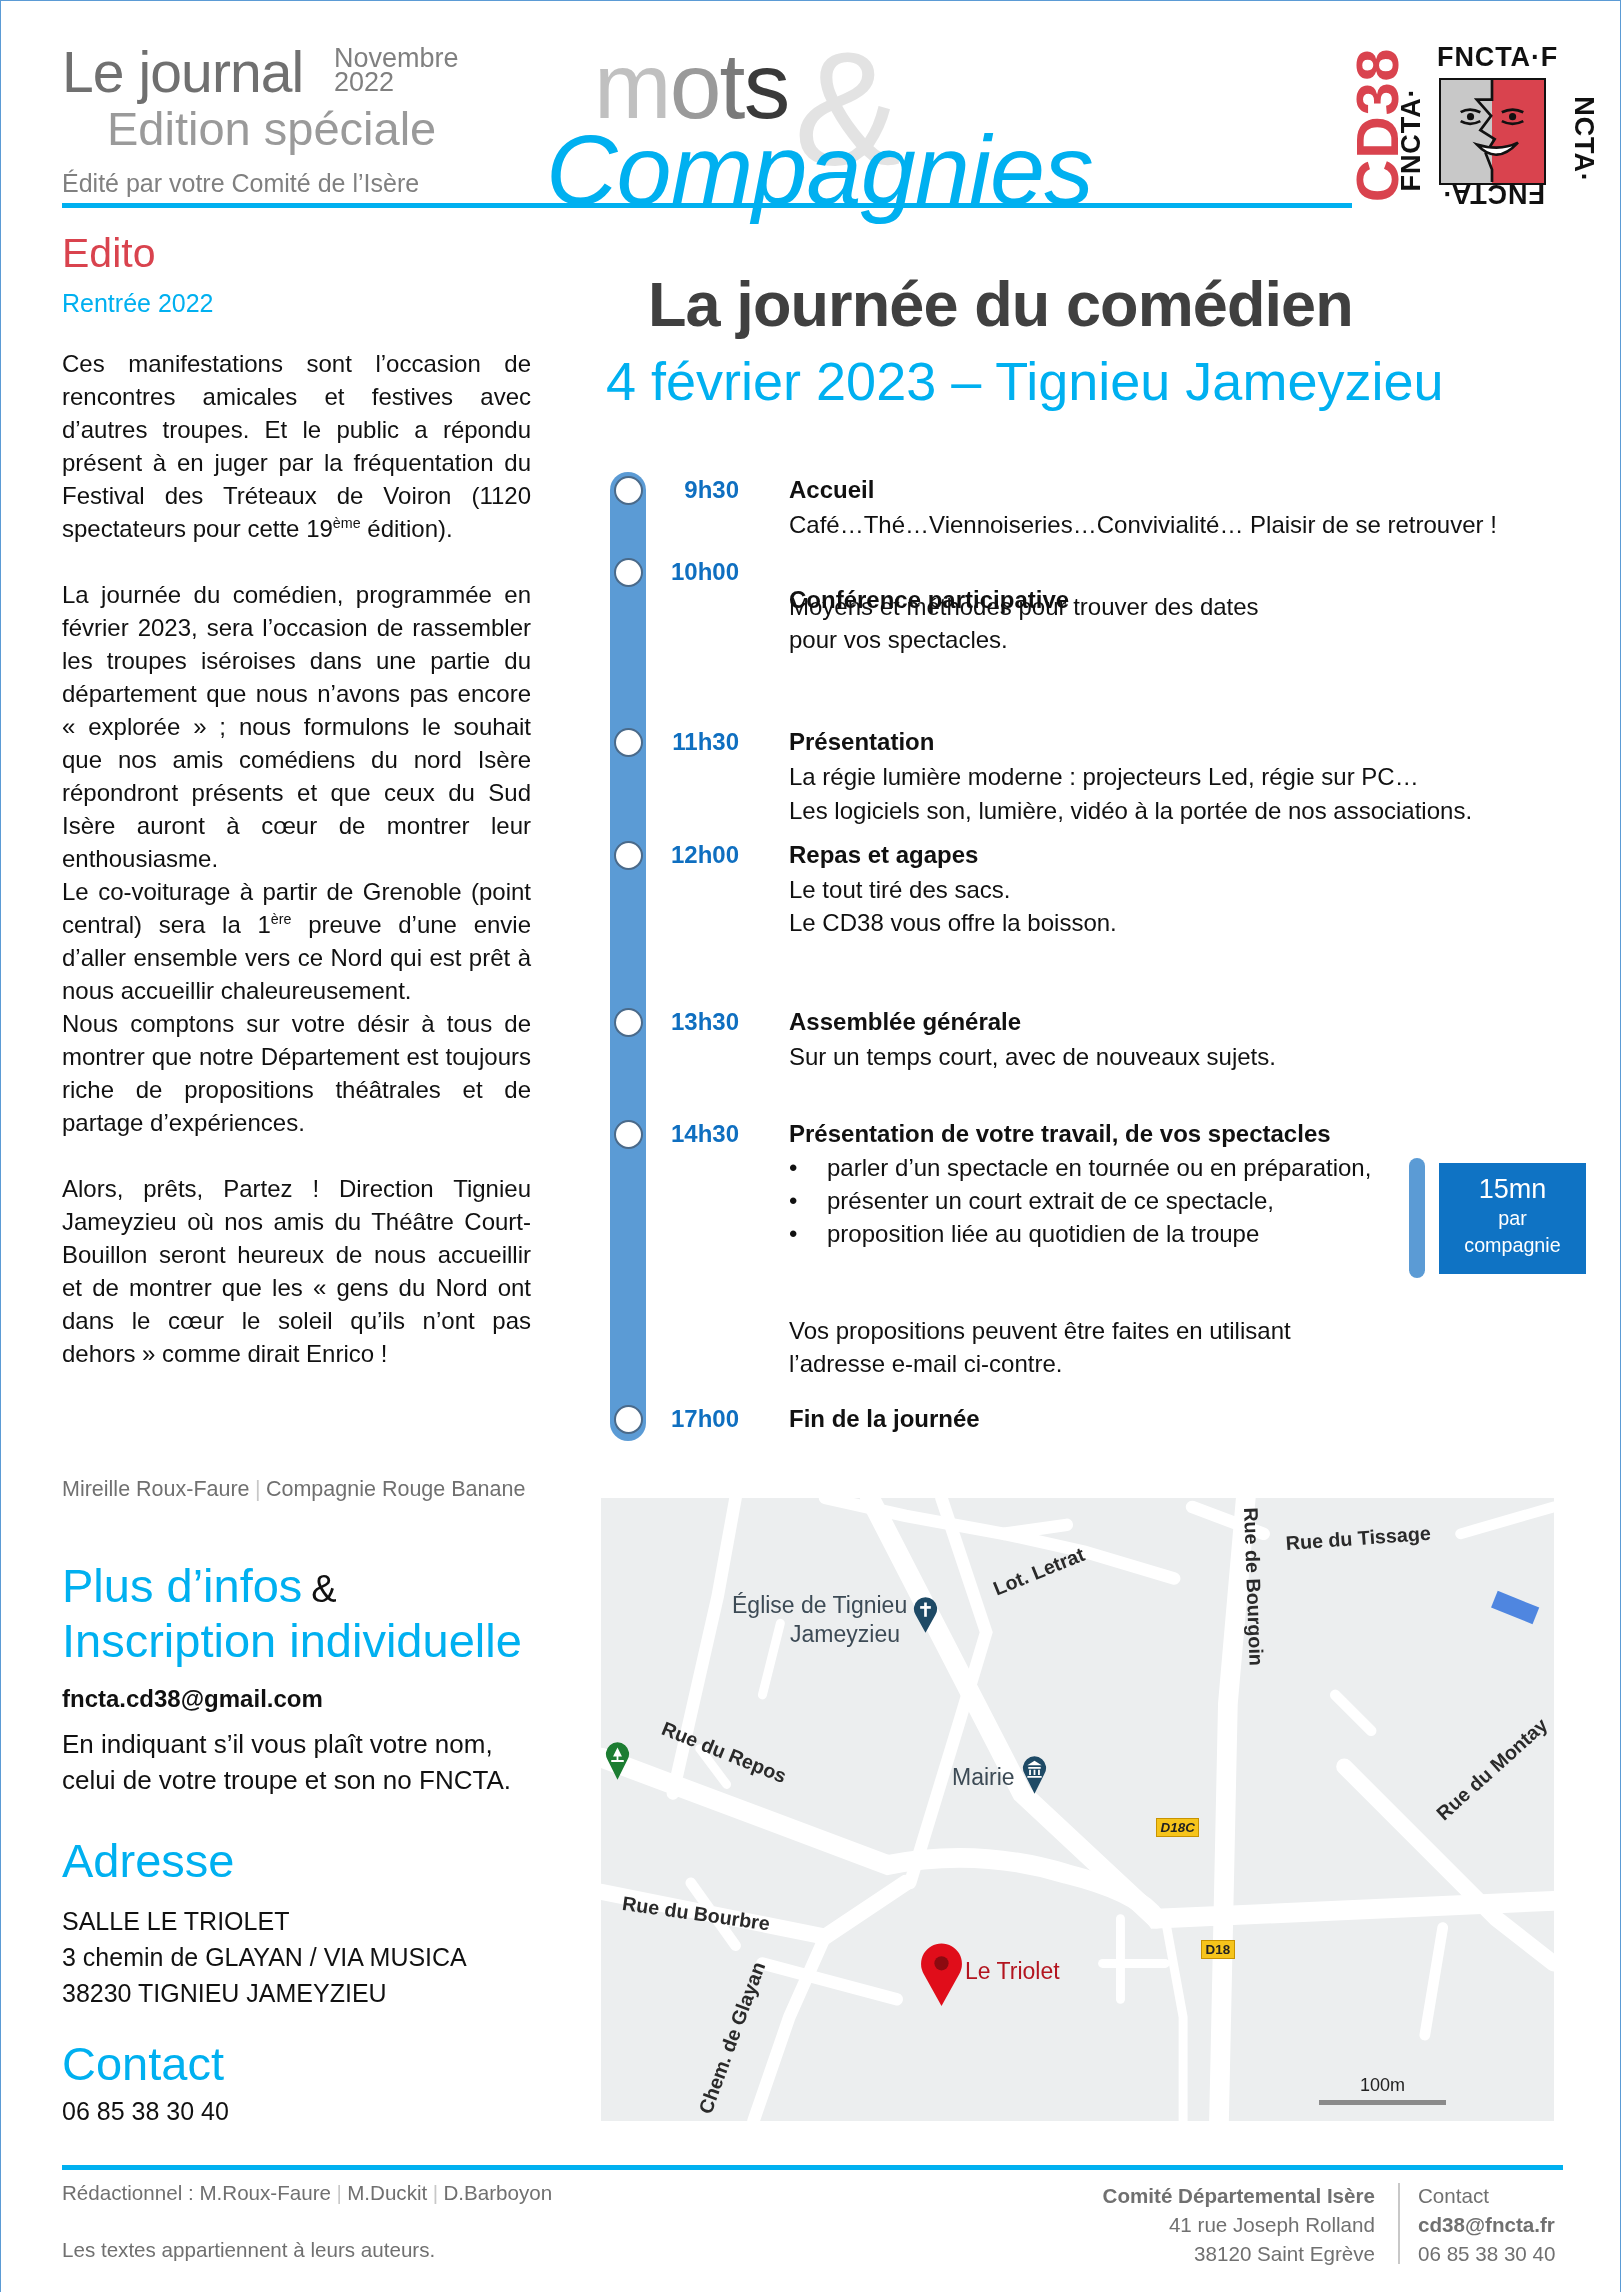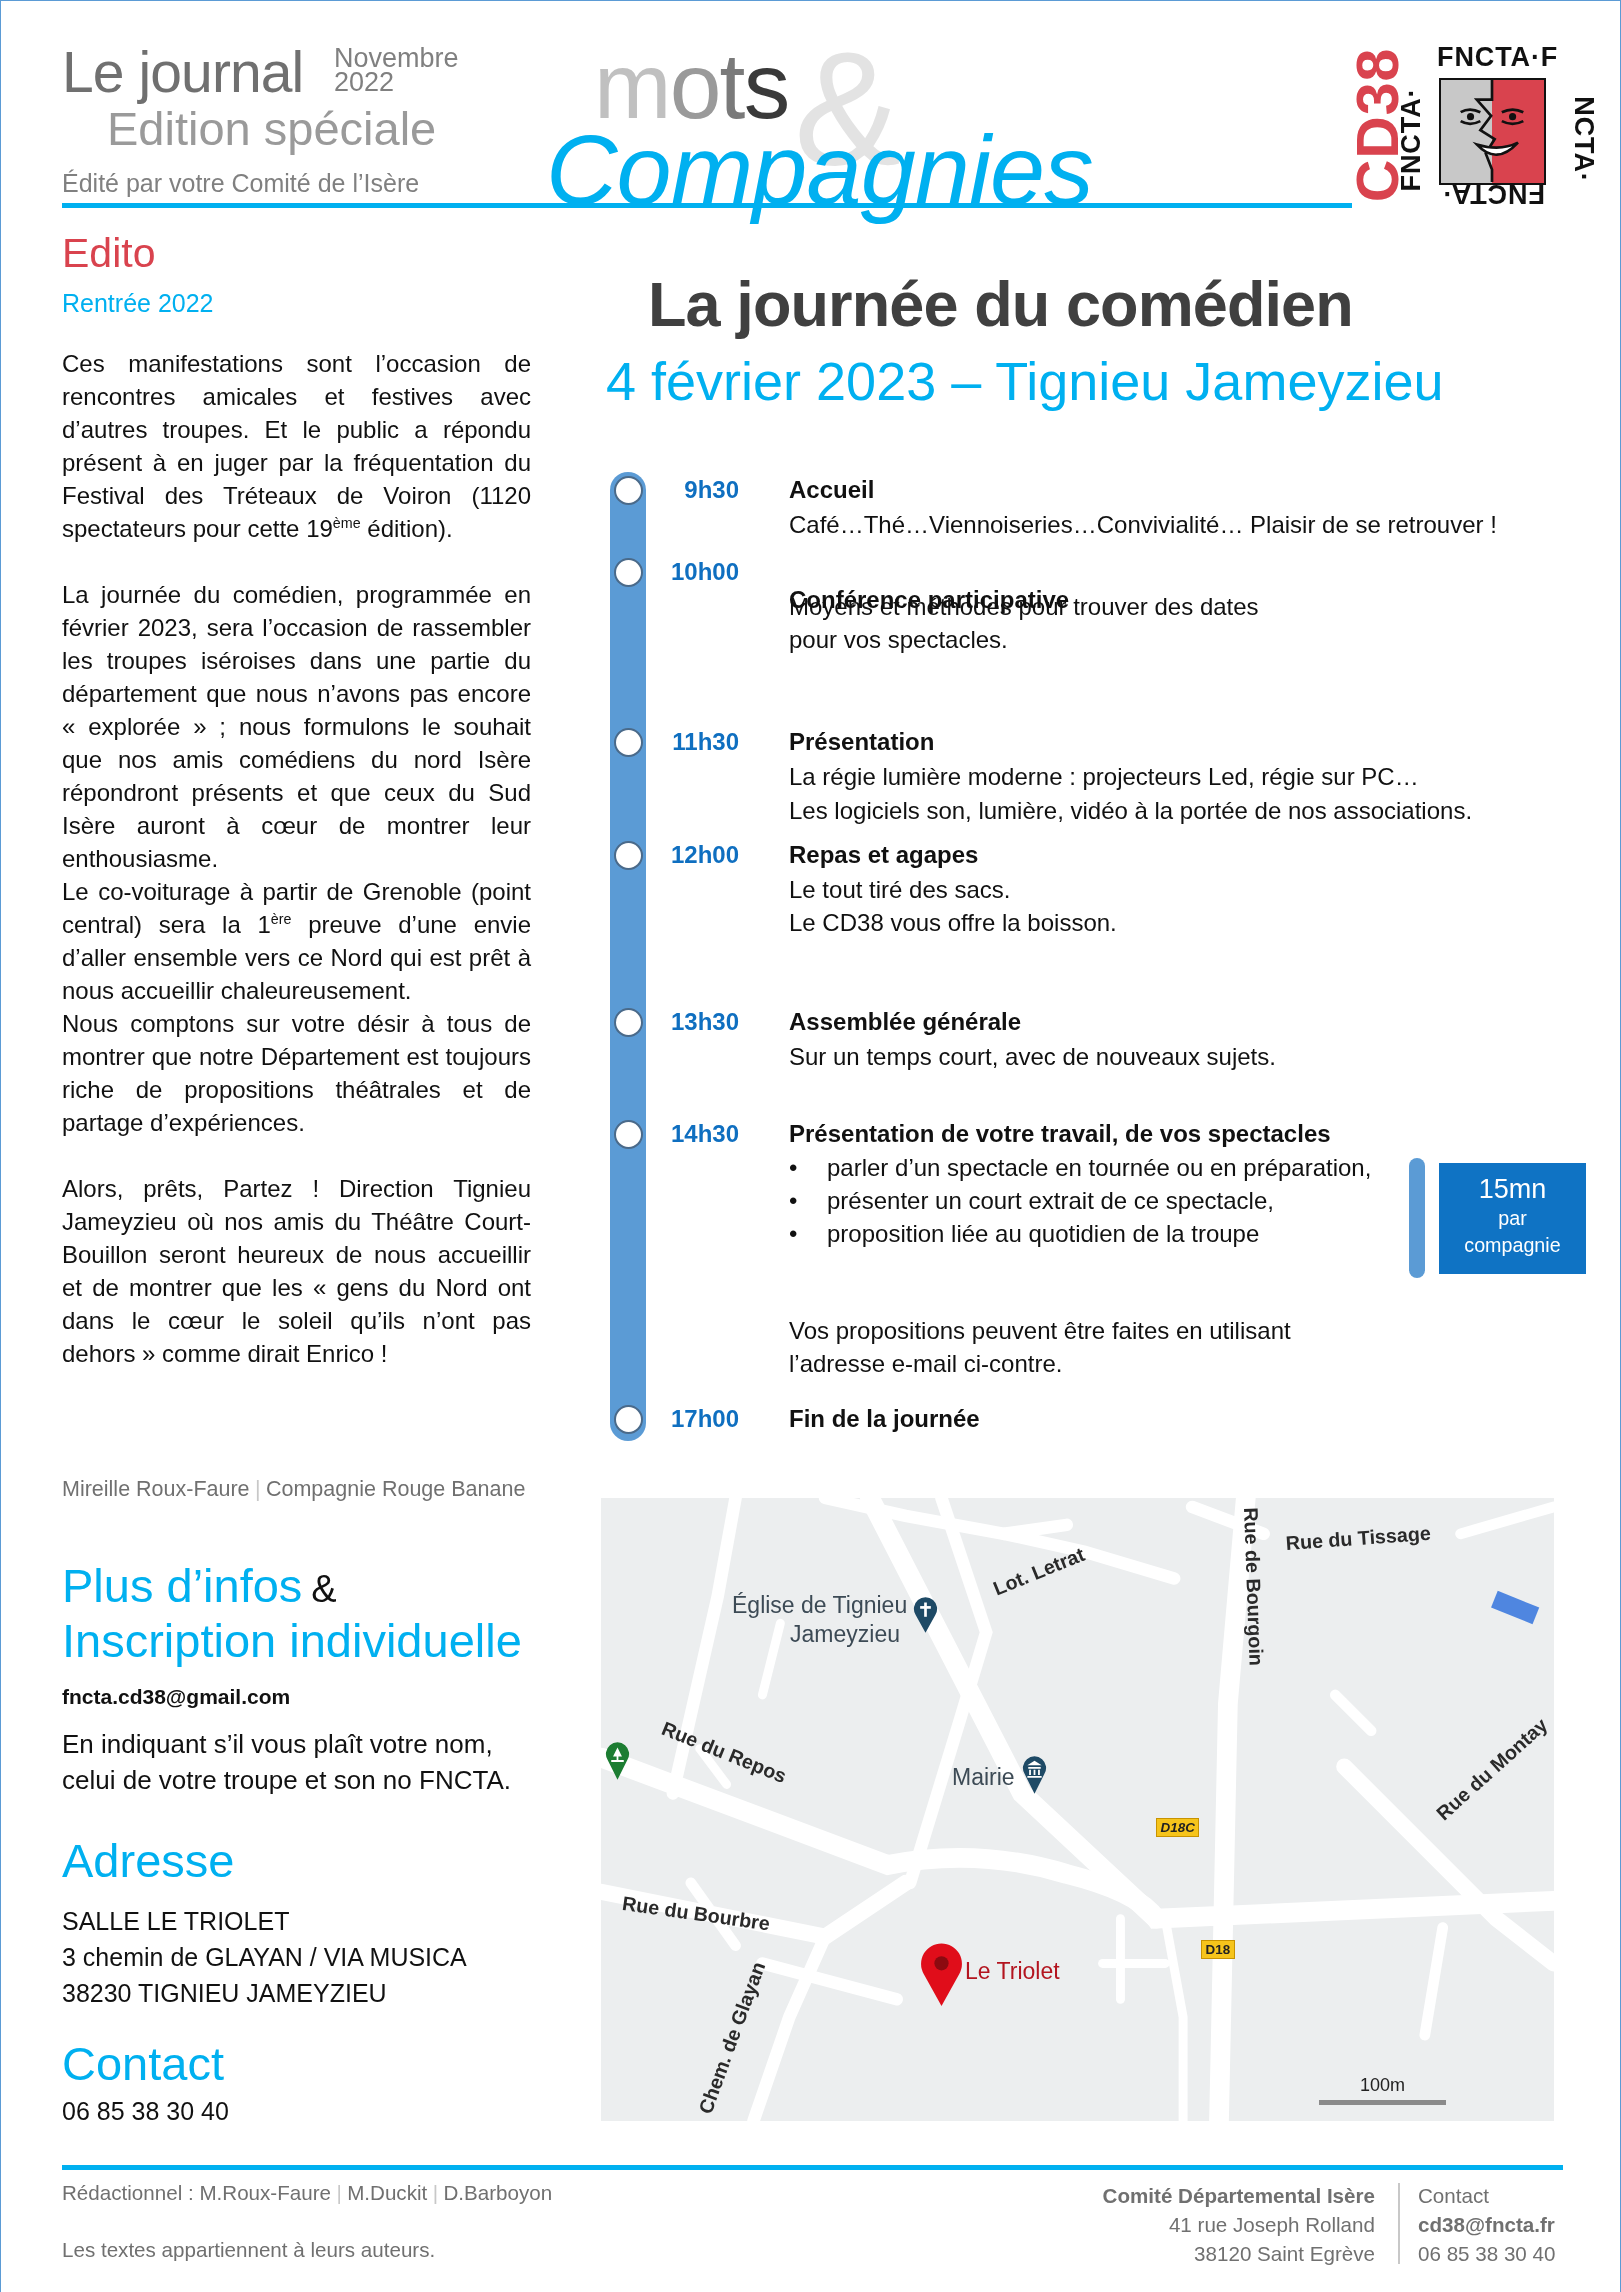--- a/index.html
+++ b/index.html
@@ -31,21 +31,21 @@
   .edito-body { position: absolute; left: 61px; top: 346px; width: 469px; font-size: 24px; line-height: 33px; text-align: justify; color: #111; }
   .edito-body p { margin-bottom: 33px; }
   .edito-body p.tight { margin-bottom: 0; }
   .edito-body sup { font-size: 14.3px; vertical-align: super; line-height: 0; }
   .signature { position: absolute; left: 61px; top: 1476px; font-size: 21.5px; color: #707070; white-space: nowrap; }
   .signature .sep { color: #c8c8c8; margin: 0 5.4px; }
 
   .info-h1 { position: absolute; left: 61px; top: 1557px; font-size: 47px; color: #00b0f0; white-space: nowrap; }
   .info-h1 .amp { color: #111; font-size: 38px; margin-left: 9px; }
   .info-h2 { position: absolute; left: 61px; top: 1612px; font-size: 47px; color: #00b0f0; white-space: nowrap; }
-  .info-email { position: absolute; left: 61px; top: 1684px; font-size: 21px; font-weight: bold; color: #111; }
+  .info-email { position: absolute; left: 61px; top: 1684px; font-size: 24px; font-weight: bold; color: #111; }
   .info-text { position: absolute; left: 61px; top: 1725px; font-size: 26px; line-height: 36px; color: #111; }
 
   .addr-h { position: absolute; left: 61px; top: 1832px; font-size: 47px; color: #00b0f0; }
   .addr-lines { position: absolute; left: 61px; top: 1902px; font-size: 25px; line-height: 36px; color: #111; }
   .contact-h { position: absolute; left: 61px; top: 2035px; font-size: 47px; color: #00b0f0; }
   .contact-phone { position: absolute; left: 61px; top: 2096px; font-size: 25px; color: #111; }
 
   
   .ev-title { position: absolute; left: 605px; top: 267px; font-size: 63px; font-weight: bold; color: #404040; letter-spacing: -0.9px; margin-left: 42px; }
   .ev-sub { position: absolute; left: 605px; top: 349px; font-size: 54px; color: #00b0f0; }

